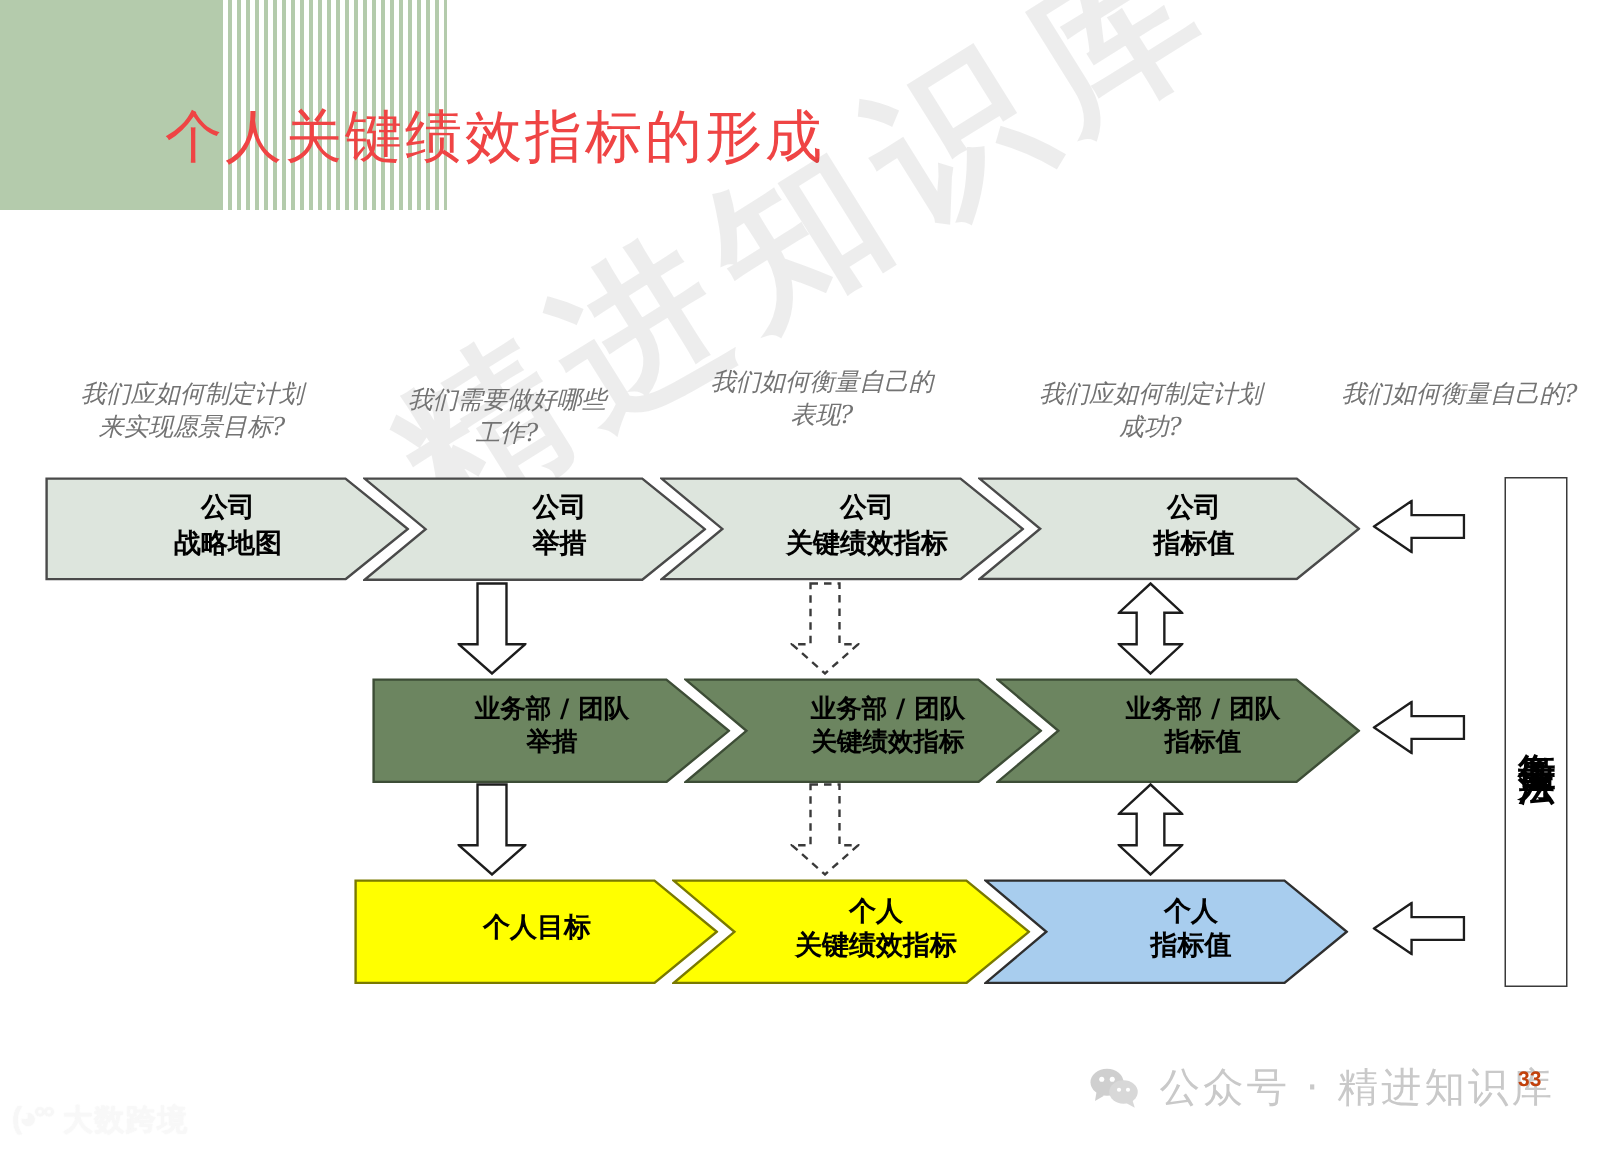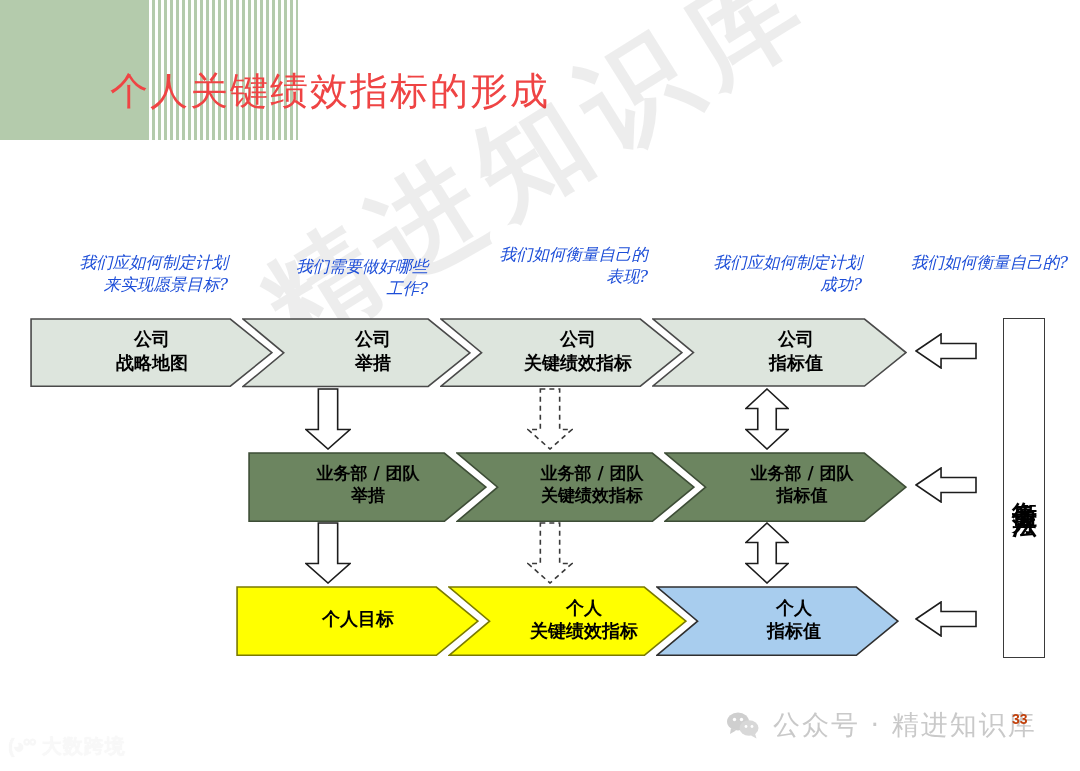--- a/index.html
+++ b/index.html
@@ -24,22 +24,22 @@
     font-family:"DejaVu Sans","Liberation Sans",sans-serif;font-weight:700;letter-spacing:14px;
     pointer-events:none;}
   .wm-corner{position:absolute;left:8px;top:733px;display:flex;align-items:center;gap:7px;
     opacity:.55;}
   .wm-corner .mark{font-size:20px;color:#f2f2f2;font-weight:700;letter-spacing:-2px;
     text-shadow:0 0 1px #e4e4e4;}
   .wm-corner .txt{font-size:20px;color:#f4f4f4;font-weight:700;letter-spacing:1px;
     text-shadow:0 0 1px #e6e6e6;}
 
   
-  .q{position:absolute;font-style:italic;font-size:16.5px;line-height:1.35;color:#1d4ed8;
-     text-align:right;font-family:"DejaVu Serif","Liberation Serif",serif;}
+  .q{position:absolute;font-style:italic;font-size:16.5px;line-height:1.35;color:#737373;
+     text-align:center;font-family:"DejaVu Serif","Liberation Serif",serif;}
 
   
   .chev{position:absolute;display:flex;align-items:center;justify-content:center;
     text-align:center;line-height:1.28;color:#000;font-weight:700;
     font-family:"DejaVu Sans","Liberation Sans",sans-serif;padding-left:15px;}
   .chev .lbl{position:relative;z-index:2;padding:0 6px;white-space:pre-line;}
   .chev .shape{position:absolute;inset:0;z-index:1;}
 
   
   .vbar{position:absolute;left:1003px;top:318px;width:40px;height:338px;

